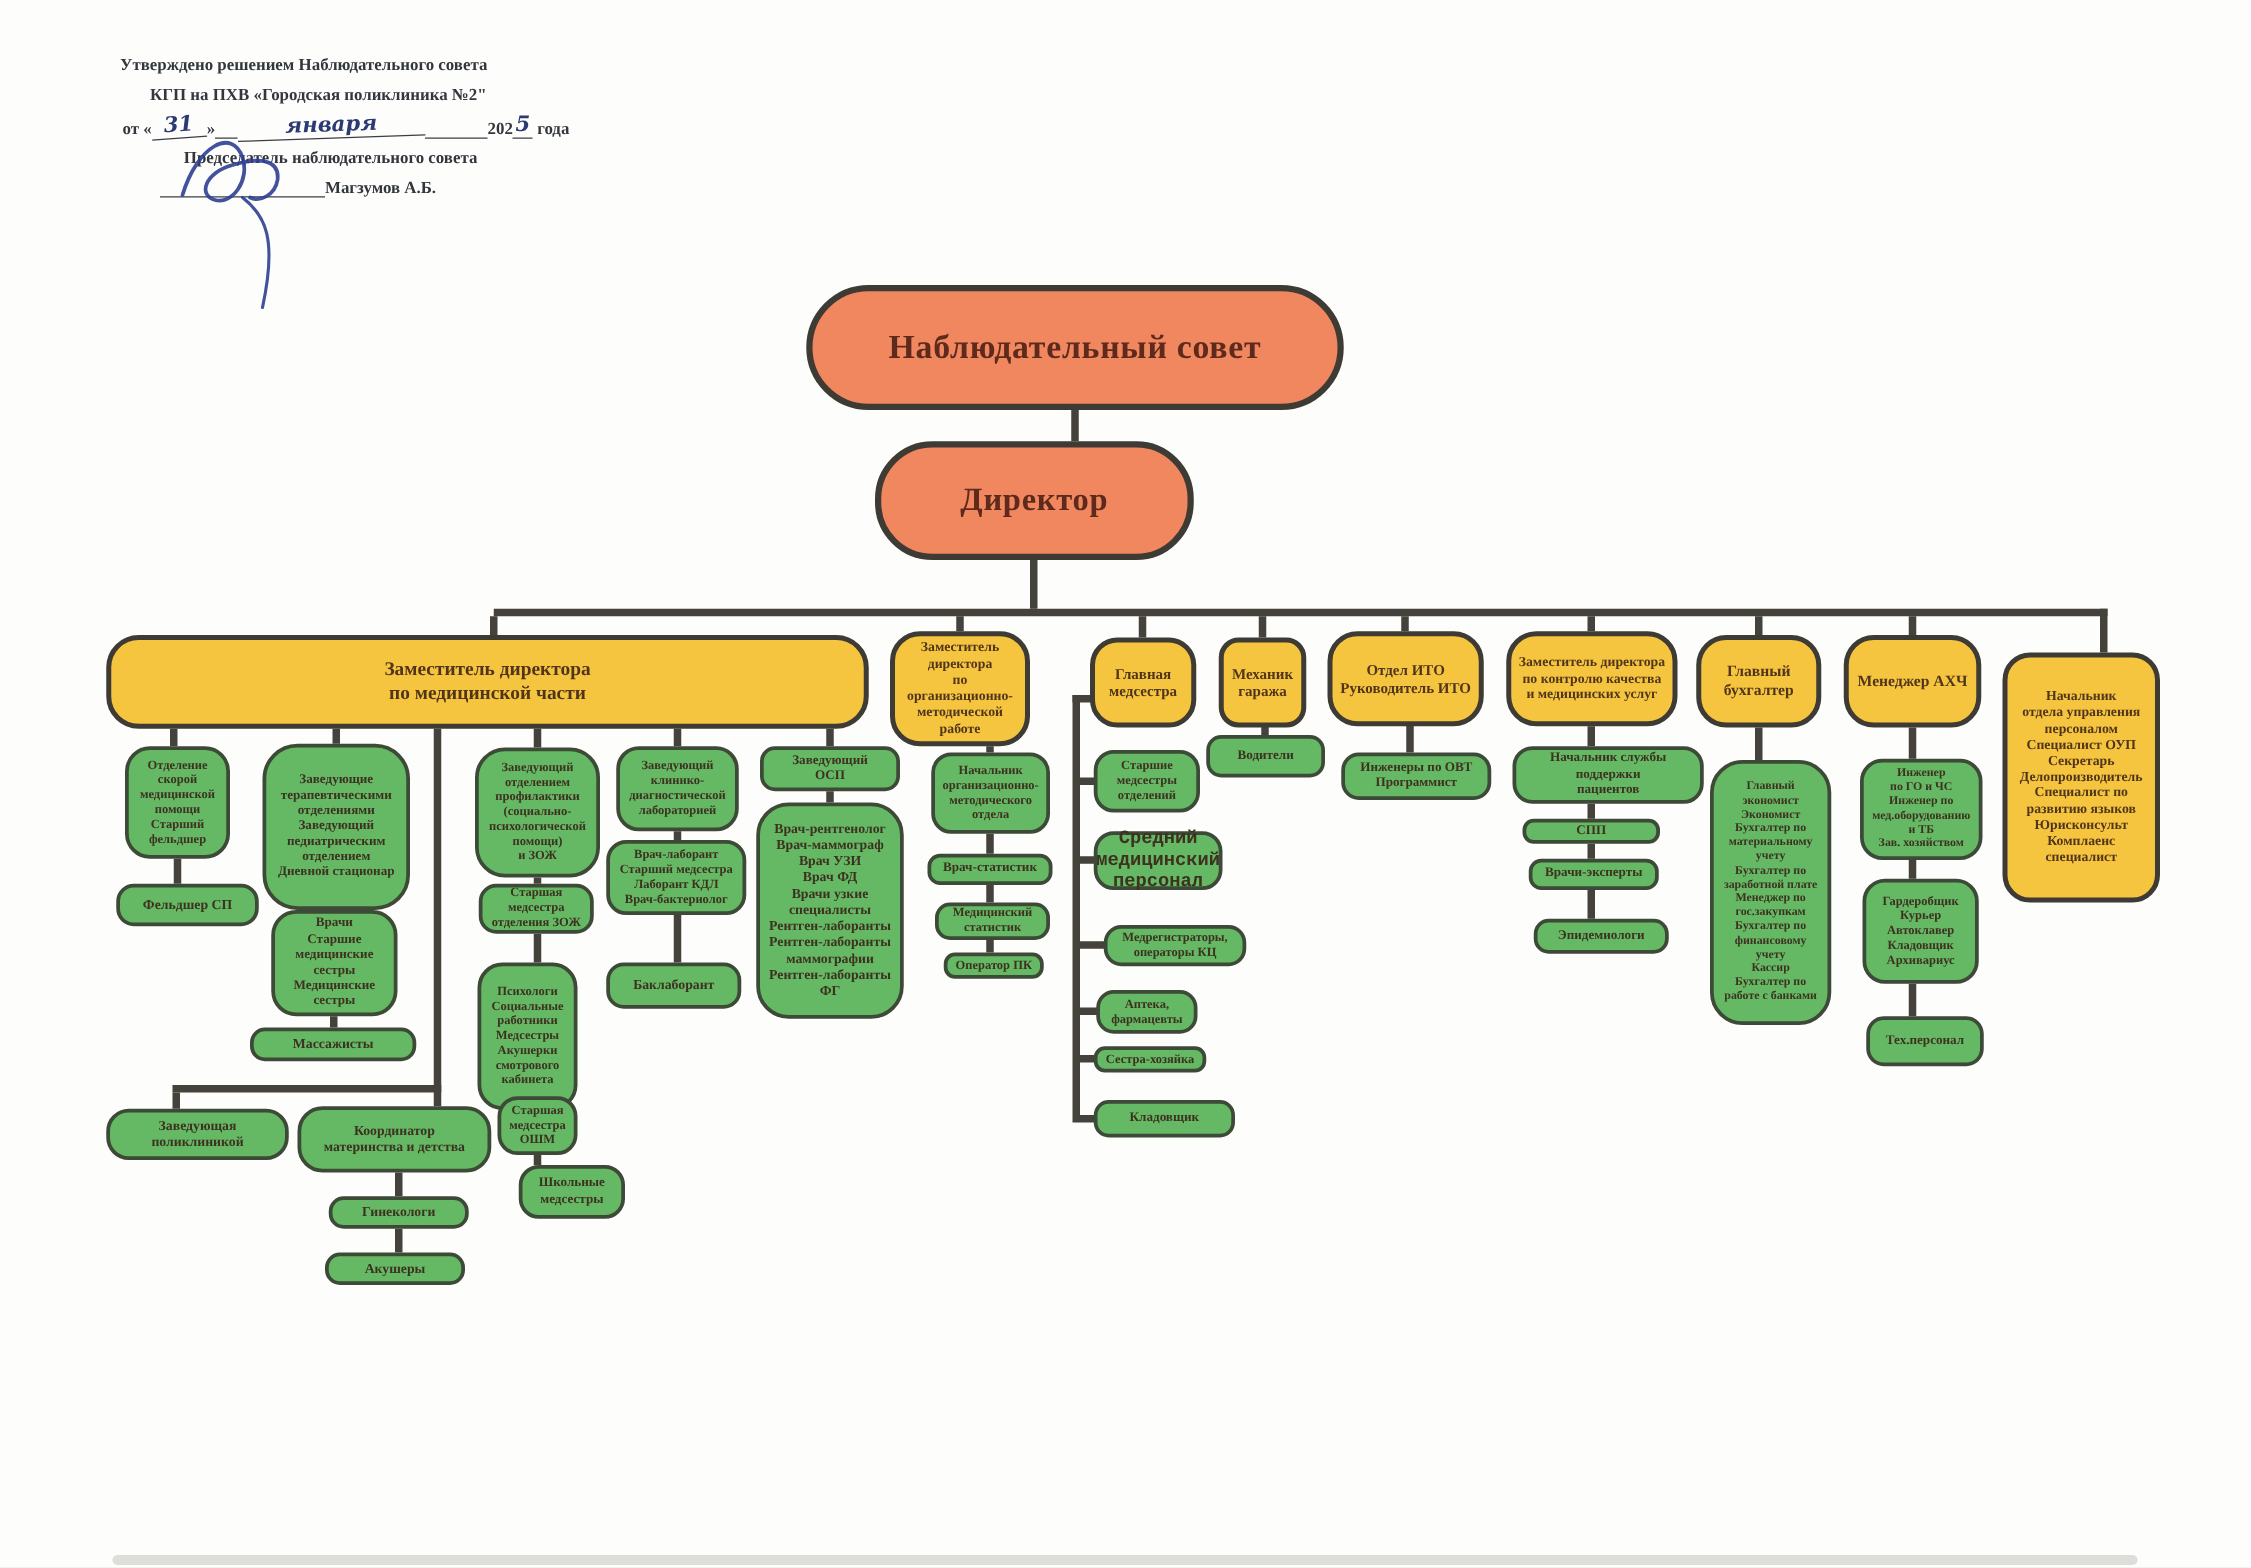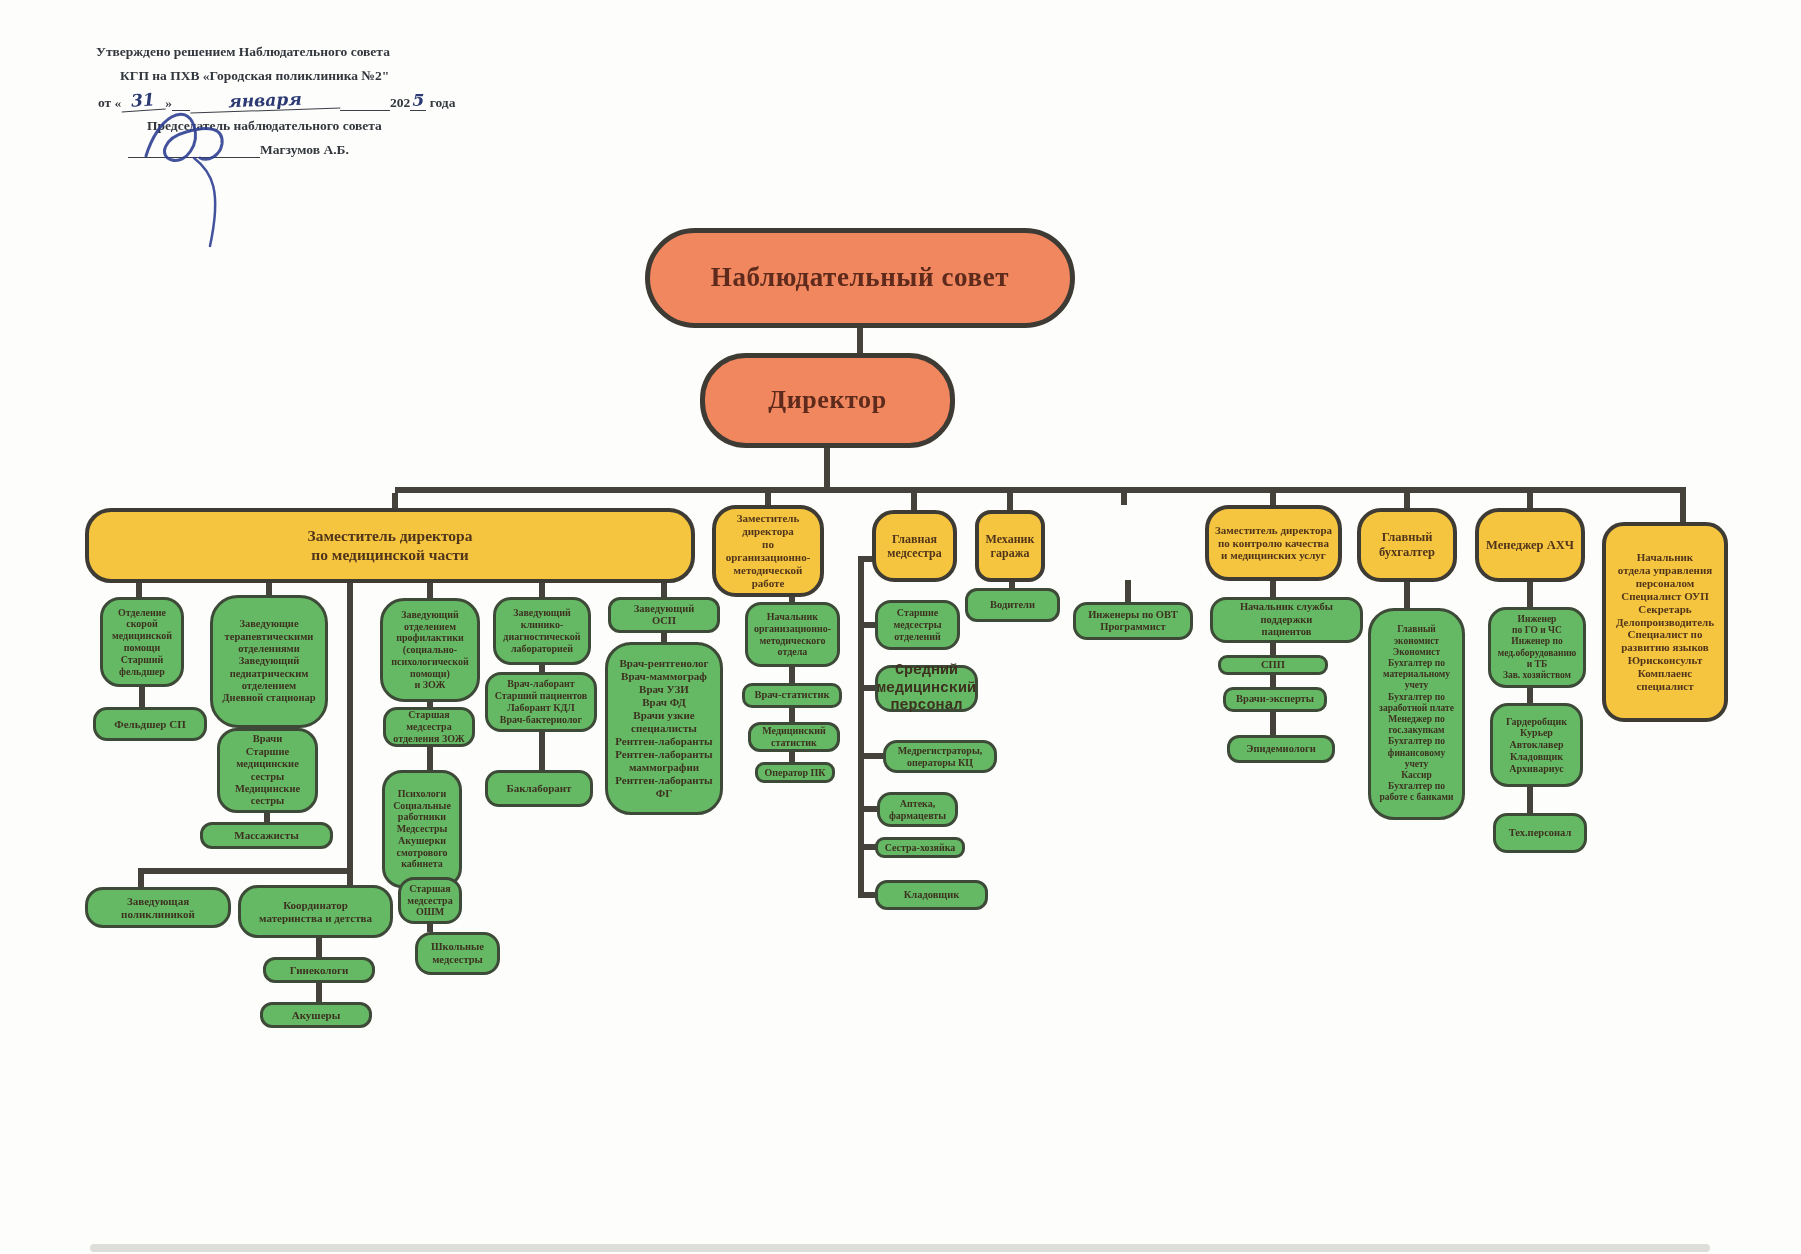--- a/index.html
+++ b/index.html
@@ -111,20 +111,22 @@
       <div class="node dept" style="left: 85px; top: 508px; width: 610px; height: 75px; font-size: 15.5px; border-radius: 26px;">Заместитель директора
 по медицинской части</div>
       <div class="node dept" style="left: 712px; top: 505px; width: 112px; height: 92px; font-size: 11px; border-radius: 24px;">Заместитель
 директора
 по организационно-
 методической работе</div>
       <div class="node dept" style="left: 872px; top: 510px; width: 85px; height: 72px; font-size: 12px; border-radius: 22px;">Главная
 медсестра</div>
       <div class="node dept" style="left: 975px; top: 510px; width: 70px; height: 72px; font-size: 12px; border-radius: 16px;">Механик
 гаража</div>
+      <div class="node dept" style="left: 1062px; top: 505px; width: 125px; height: 76px; font-size: 12px; border-radius: 24px;">Отдел ИТО
+Руководитель ИТО</div>
       <div class="node dept" style="left: 1205px; top: 505px; width: 137px; height: 76px; font-size: 11px; border-radius: 24px;">Заместитель директора
 по контролю качества
 и медицинских услуг</div>
       <div class="node dept" style="left: 1357px; top: 508px; width: 100px; height: 74px; font-size: 12.5px; border-radius: 24px;">Главный
 бухгалтер</div>
       <div class="node dept" style="left: 1475px; top: 508px; width: 110px; height: 74px; font-size: 12.5px; border-radius: 24px;">Менеджер АХЧ</div>
       <div class="node dept" style="left: 1602px; top: 522px; width: 126px; height: 200px; font-size: 11px; border-radius: 22px;">Начальник
 отдела управления
 персоналом
 Специалист ОУП
@@ -182,21 +184,21 @@
       <div class="node unit" style="left: 398px; top: 877px; width: 64px; height: 47px; font-size: 10px; border-radius: 16px;">Старшая
 медсестра
 ОШМ</div>
       <div class="node unit" style="left: 415px; top: 932px; width: 85px; height: 43px; font-size: 10.5px; border-radius: 16px;">Школьные
 медсестры</div>
       <div class="node unit" style="left: 493px; top: 597px; width: 98px; height: 68px; font-size: 10px; border-radius: 18px;">Заведующий
 клинико-
 диагностической
 лабораторией</div>
       <div class="node unit" style="left: 485px; top: 672px; width: 112px; height: 60px; font-size: 10px; border-radius: 16px;">Врач-лаборант
-Старший пациентов
+Старший медсестра
 Лаборант КДЛ
 Врач-бактериолог</div>
       <div class="node unit" style="left: 485px; top: 770px; width: 108px; height: 37px; font-size: 11px; border-radius: 14px;">Баклаборант</div>
       <div class="node unit" style="left: 608px; top: 597px; width: 112px; height: 36px; font-size: 10.5px; border-radius: 12px;">Заведующий
 ОСП</div>
       <div class="node unit" style="left: 605px; top: 642px; width: 118px; height: 173px; font-size: 11px; border-radius: 26px;">Врач-рентгенолог
 Врач-маммограф
 Врач УЗИ
 Врач ФД
 Врачи узкие

